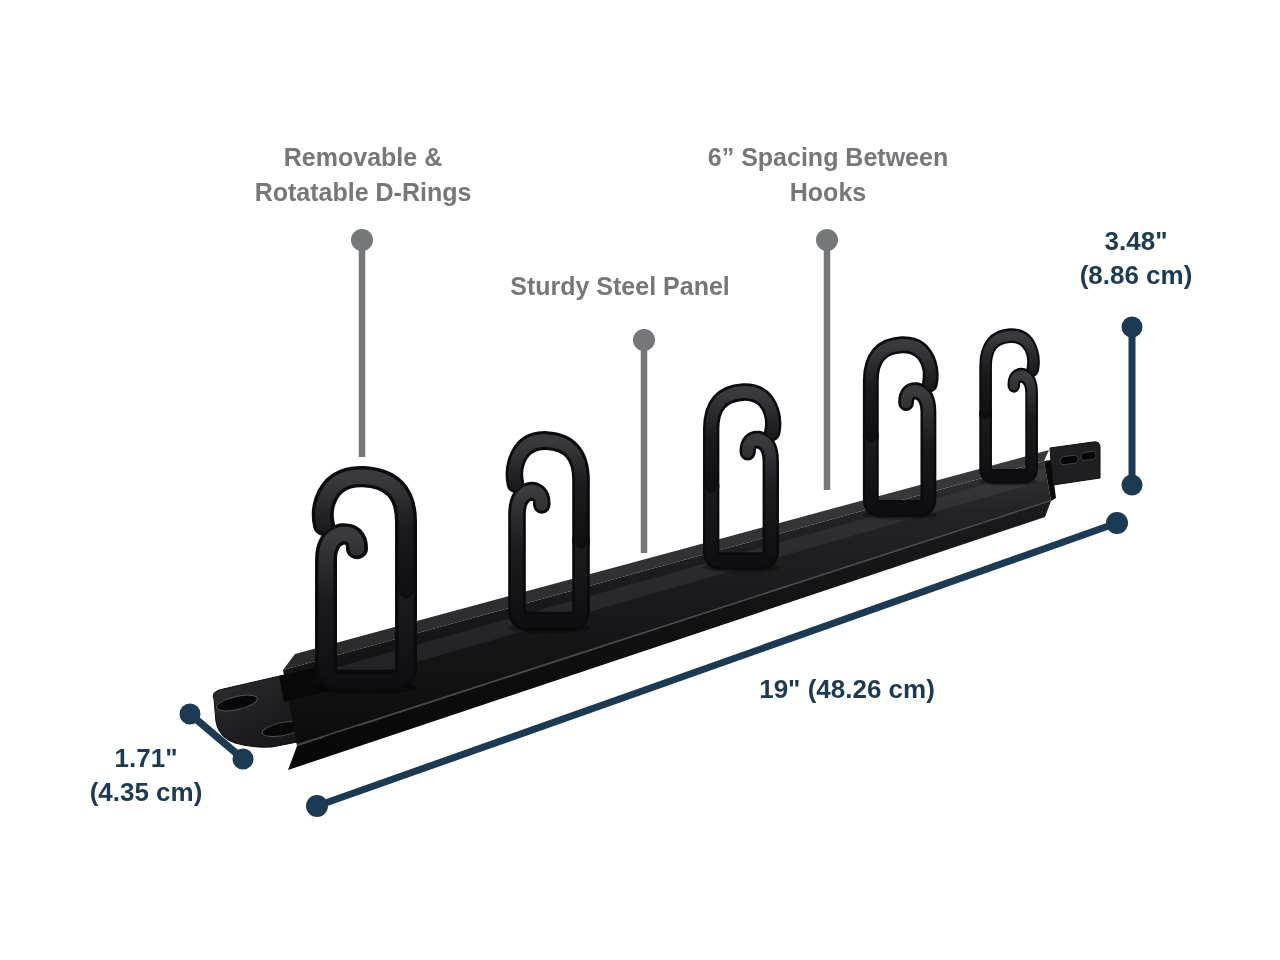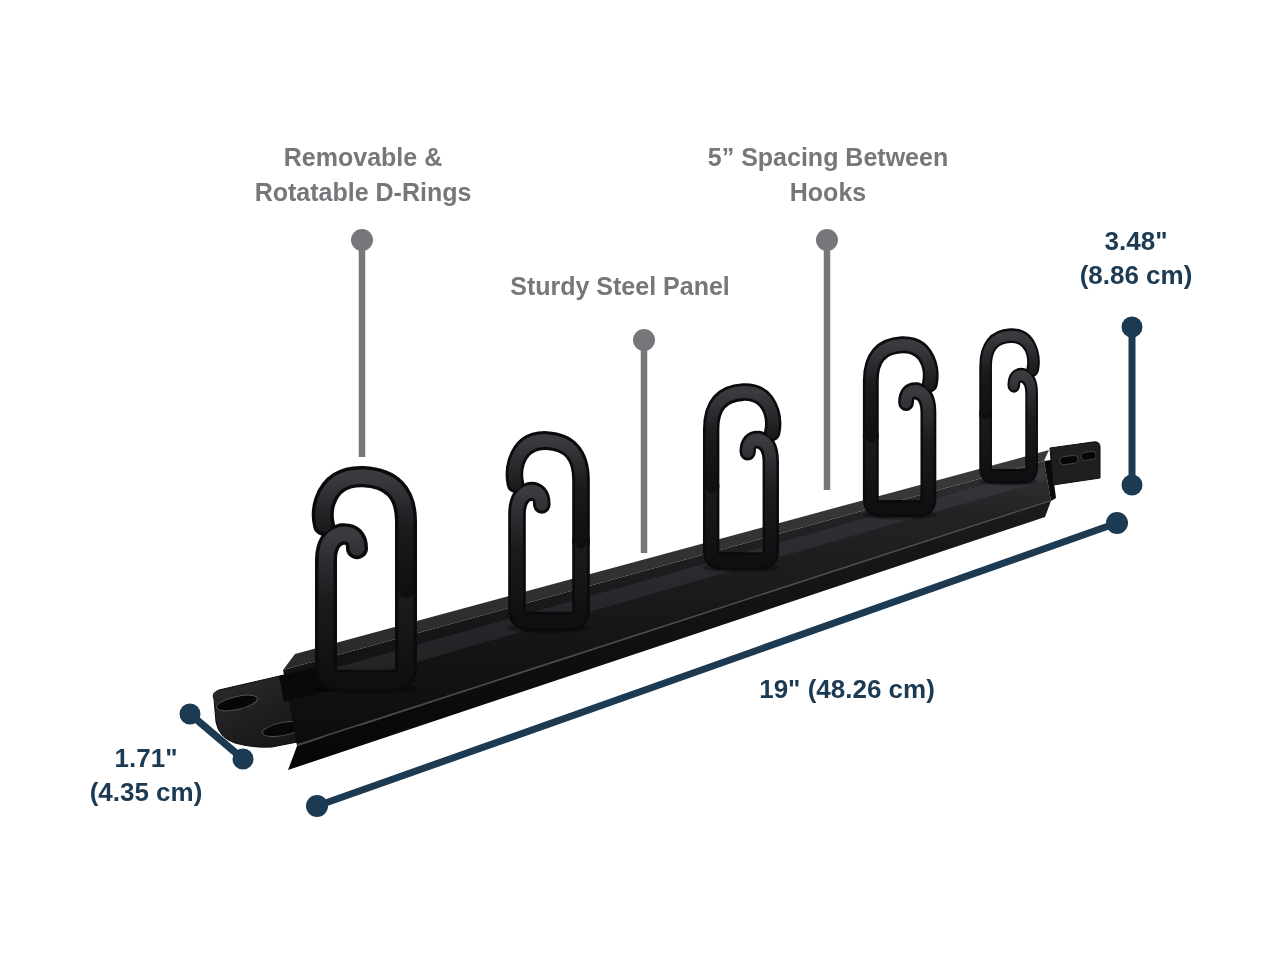--- a/index.html
+++ b/index.html
@@ -159,21 +159,21 @@
         <circle cx="243" cy="759" r="10.5" stroke="none"></circle>
       </g>
     </g>
   </svg>
 
   <div class="label label-gray lbl-drings">Removable &amp;
 Rotatable D-Rings</div>
 
   <div class="label label-gray lbl-panel">Sturdy Steel Panel</div>
 
-  <div class="label label-gray lbl-spacing">5” Spacing Between
+  <div class="label label-gray lbl-spacing">6” Spacing Between
 Hooks</div>
 
   <div class="label label-navy lbl-height">3.48"
 (8.86 cm)</div>
 
   <div class="label label-navy lbl-width">19" (48.26 cm)</div>
 
   <div class="label label-navy lbl-depth">1.71"
 (4.35 cm)</div>
 </div>

